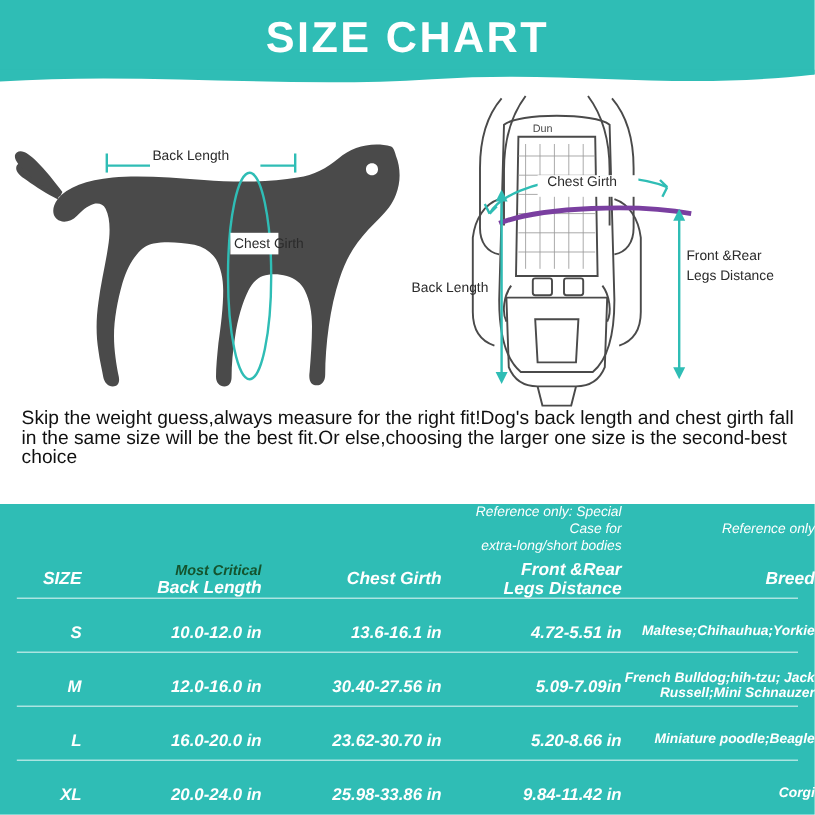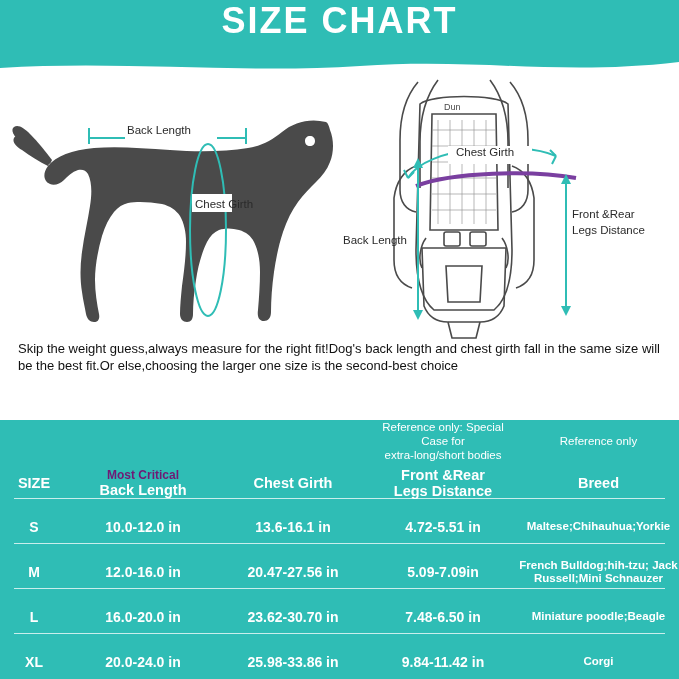--- a/index.html
+++ b/index.html
@@ -16,21 +16,21 @@
     background: #ffffff;
   }
 
   
   .header {
     position: absolute;
     top: 0; left: 0;
     width: 679px; height: 62px;
     background: #2fbdb5;
     display: flex;
-    align-items: flex-start;
+    align-items: center;
     justify-content: center;
   }
   .header-title {
     color: #ffffff;
     font-size: 36px;
     font-weight: bold;
     letter-spacing: 2px;
     font-family: "Liberation Sans", sans-serif;
   }
   .header-wave {
@@ -54,45 +54,46 @@
     font-size: 11.5px;
     font-family: "Liberation Sans", sans-serif;
     white-space: nowrap;
   }
 
   
   .notes {
     position: absolute;
     top: 341px; left: 18px;
     width: 648px;
-    font-size: 13px;
+    font-size: 16px;
     line-height: 16.5px;
     color: #111111;
   }
   .notes div { white-space: normal; }
 
   
   .table-wrap {
     position: absolute;
     left: 0; top: 420px;
     width: 679px; height: 259px;
     background: #2fbdb5;
   }
   table.size-table {
     width: 679px;
     border-collapse: collapse;
     color: #ffffff;
     font-size: 12.5px;
     table-layout: fixed;
   }
   table.size-table td, table.size-table th {
-    text-align: center;
+    text-align: right;
     vertical-align: middle;
     padding: 0;
     border: 0;
+    font-style: italic;
   }
   .col-size { width: 68px; }
   .col-bl { width: 150px; }
   .col-cg { width: 150px; }
   .col-fr { width: 150px; }
   .col-br { width: 161px; }
 
   .ref-row td {
     font-size: 11.5px;
     color: #ffffff;
@@ -105,21 +106,21 @@
     font-weight: bold;
     font-size: 14.5px;
     line-height: 16px;
     margin-top: 39px;
   }
   .head-row td.critical {
     line-height: 15px;
   }
   .most-critical {
     display: block;
-    color: #701a75;
+    color: #14532d;
     font-size: 12px;
     font-weight: bold;
   }
   .data-row td {
     height: 45px;
     font-weight: bold;
     font-size: 14px;
   }
   .data-row td.breed-cell {
     font-size: 11.5px;
@@ -277,29 +278,29 @@
         <tr class="data-row">
           <td>S</td>
           <td>10.0-12.0 in</td>
           <td>13.6-16.1 in</td>
           <td>4.72-5.51 in</td>
           <td class="breed-cell">Maltese;Chihauhua;Yorkie</td>
         </tr>
         <tr class="data-row">
           <td>M</td>
           <td>12.0-16.0 in</td>
-          <td>20.47-27.56 in</td>
+          <td>30.40-27.56 in</td>
           <td>5.09-7.09in</td>
           <td class="breed-cell">French Bulldog;hih-tzu; Jack Russell;Mini Schnauzer</td>
         </tr>
         <tr class="data-row">
           <td>L</td>
           <td>16.0-20.0 in</td>
           <td>23.62-30.70 in</td>
-          <td>7.48-6.50 in</td>
+          <td>5.20-8.66 in</td>
           <td class="breed-cell">Miniature poodle;Beagle</td>
         </tr>
         <tr class="data-row">
           <td>XL</td>
           <td>20.0-24.0 in</td>
           <td>25.98-33.86 in</td>
           <td>9.84-11.42 in</td>
           <td class="breed-cell">Corgi</td>
         </tr>
       </tbody>

